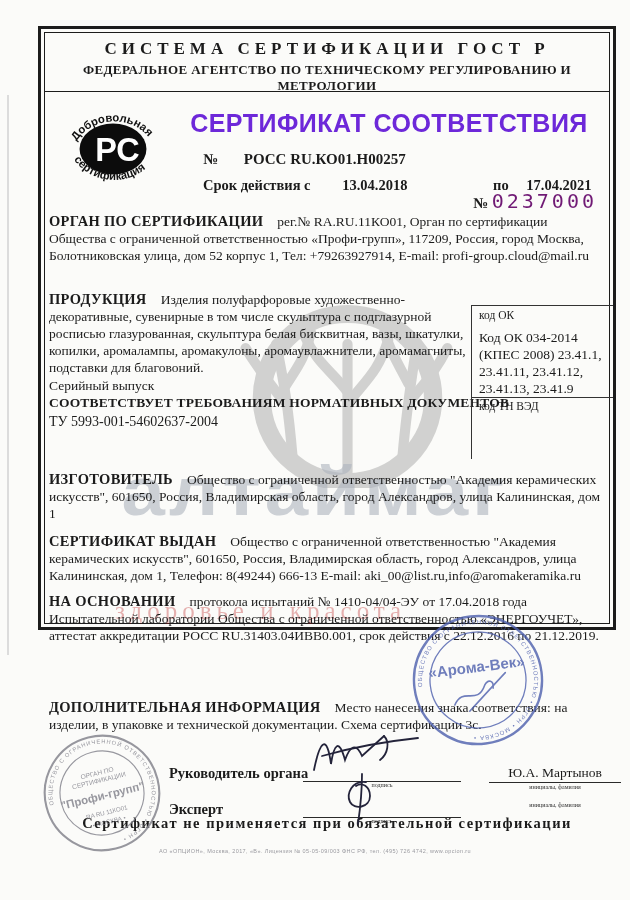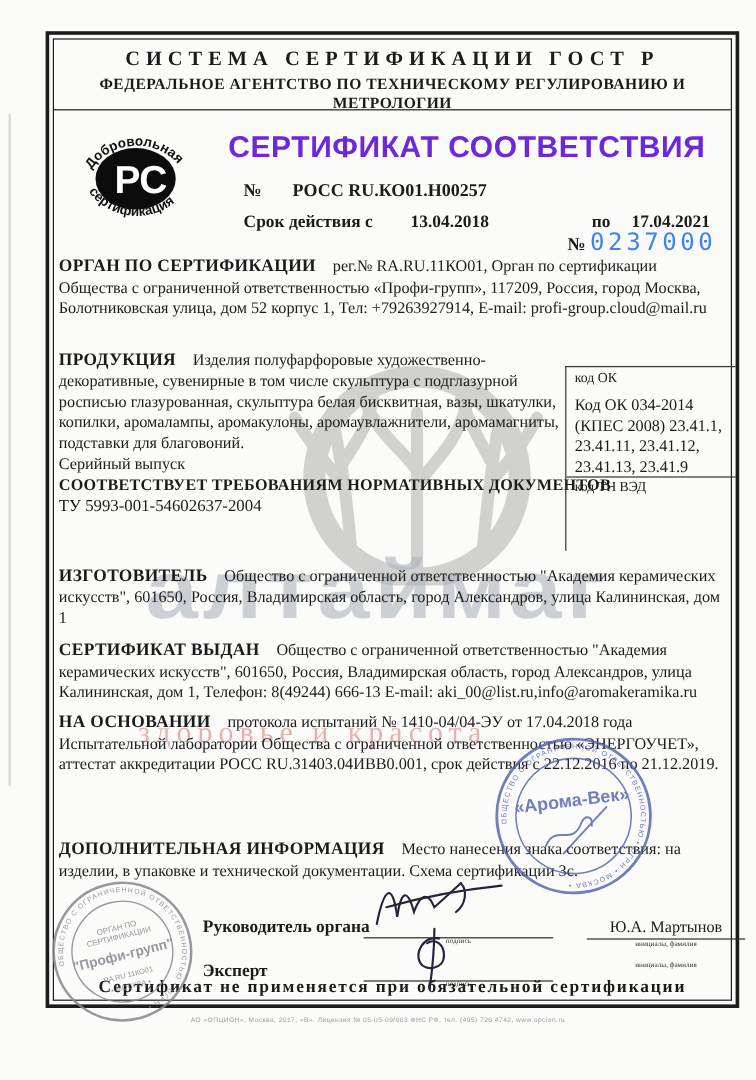--- a/index.html
+++ b/index.html
@@ -1,34 +1,34 @@
 <!DOCTYPE html>
 <html><head>
 <meta charset="utf-8">
 <style>
   html,body{margin:0;padding:0;}
   body{width:630px;height:900px;background:#fbfbf9;overflow:hidden;position:relative;
        font-family:"Liberation Serif",serif;color:#1b1b1b;}
   .page{position:absolute;inset:0;}
   .scanline{position:absolute;left:7px;top:95px;width:2px;height:560px;background:rgba(110,110,118,.22);}
-  .frame{position:absolute;left:38px;top:26px;width:578px;height:814px;border:3px solid #1c1c1c;box-sizing:border-box;}
+  .frame{position:absolute;left:38px;top:26px;width:578px;height:604px;border:3px solid #1c1c1c;box-sizing:border-box;}
   .frame-inner{position:absolute;inset:3px;border:1.5px solid #1c1c1c;}
   .hdr{position:absolute;left:0;right:0;top:10px;text-align:center;}
   .hdr-l1{font-weight:bold;font-size:17px;letter-spacing:5px;}
   .hdr-l2{font-weight:bold;font-size:13px;letter-spacing:.4px;margin-top:3px;}
   .hdr-rule{position:absolute;left:4px;right:4px;top:62px;border-top:1.5px solid #1c1c1c;}
   .logo{position:absolute;left:14px;top:68px;width:118px;height:104px;}
   .title{position:absolute;left:128px;right:4px;top:80px;text-align:center;
          font-family:"Liberation Sans",sans-serif;font-weight:bold;font-size:25px;letter-spacing:.5px;color:#6d28d9;}
   .regnum{position:absolute;left:162px;top:122px;font-weight:bold;font-size:15px;}
   .regnum .lbl{margin-right:22px;}
   .validity{position:absolute;left:162px;top:148px;font-weight:bold;font-size:14.5px;}
   .validity .d1{margin-left:28px;} .validity .po{margin-left:82px;} .validity .d2{margin-left:14px;}
   .blank-num{position:absolute;right:16px;top:160px;font-weight:bold;font-size:15px;}
-  .blank-num .digits{font-family:"DejaVu Sans Mono",monospace;font-weight:normal;font-size:20px;letter-spacing:3px;color:#3b82f6;}
+  .blank-num .digits{font-family:"DejaVu Sans Mono",monospace;font-weight:normal;font-size:20px;letter-spacing:3px;color:#701a75;}
   .sec{position:absolute;left:8px;right:8px;font-size:13.5px;line-height:17px;z-index:2;}
   .sec .lab{font-weight:bold;font-size:14.5px;letter-spacing:.3px;margin-right:14px;}
   .sec-organ{top:184px;}
   .sec-prod{top:262px;width:428px;right:auto;}
   .serial{margin-top:1px;}
   .conforms{font-weight:bold;font-size:13.5px;letter-spacing:.2px;white-space:nowrap;}
   .tu{margin-top:2px;font-size:14px;}
   .codes{position:absolute;left:430px;top:276px;width:142px;height:154px;border-top:1.2px solid #333;border-left:1.2px solid #333;
          box-sizing:border-box;padding:3px 0 0 7px;font-size:13.5px;z-index:2;}
   .code-cap{font-size:11.5px;}

